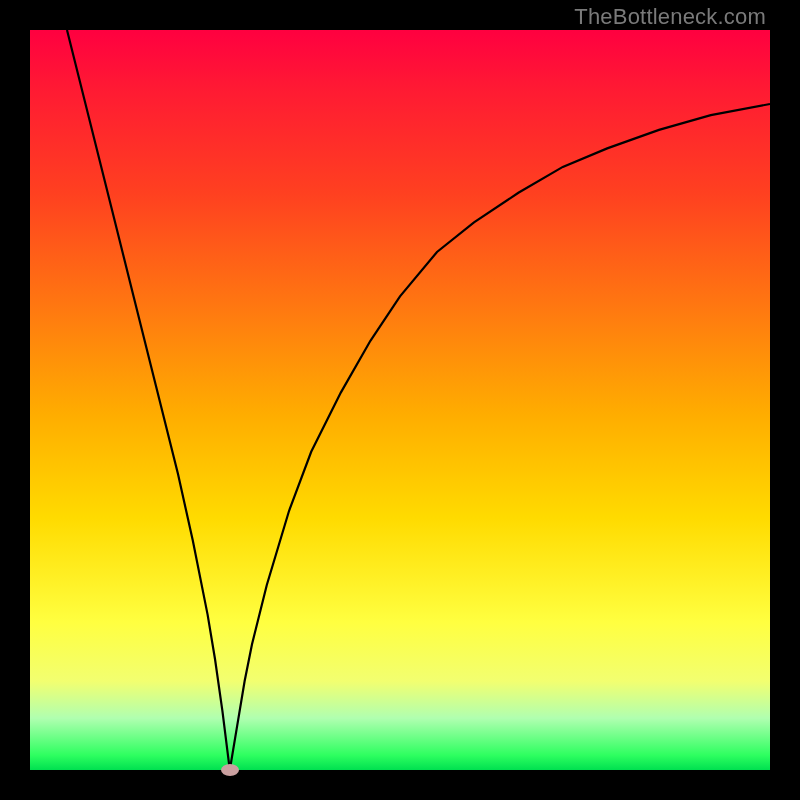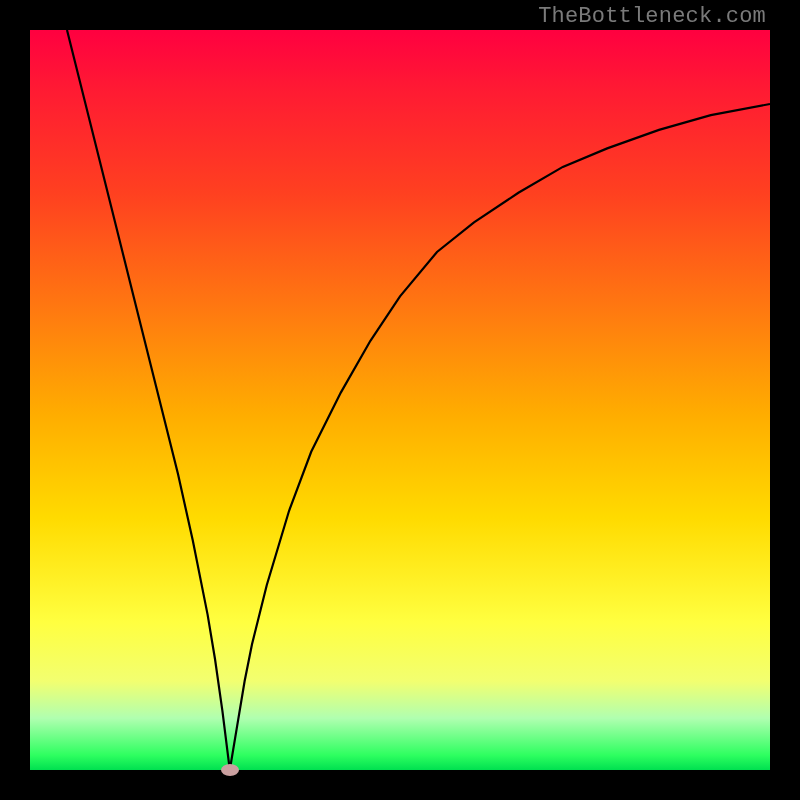--- a/index.html
+++ b/index.html
@@ -9,21 +9,20 @@
     height: 800px;
     background: #000;
     font-family: Arial, Helvetica, sans-serif;
     overflow: hidden;
   }
   .outer {
     position: relative;
     width: 800px;
     height: 748px;
     background: #000;
-    font-family: Liberation Mono, monospace;
   }
   .plot-area {
     position: absolute;
     left: 30px;
     top: 30px;
     width: 740px;
     height: 740px;
     
     background: linear-gradient(
       to bottom,

